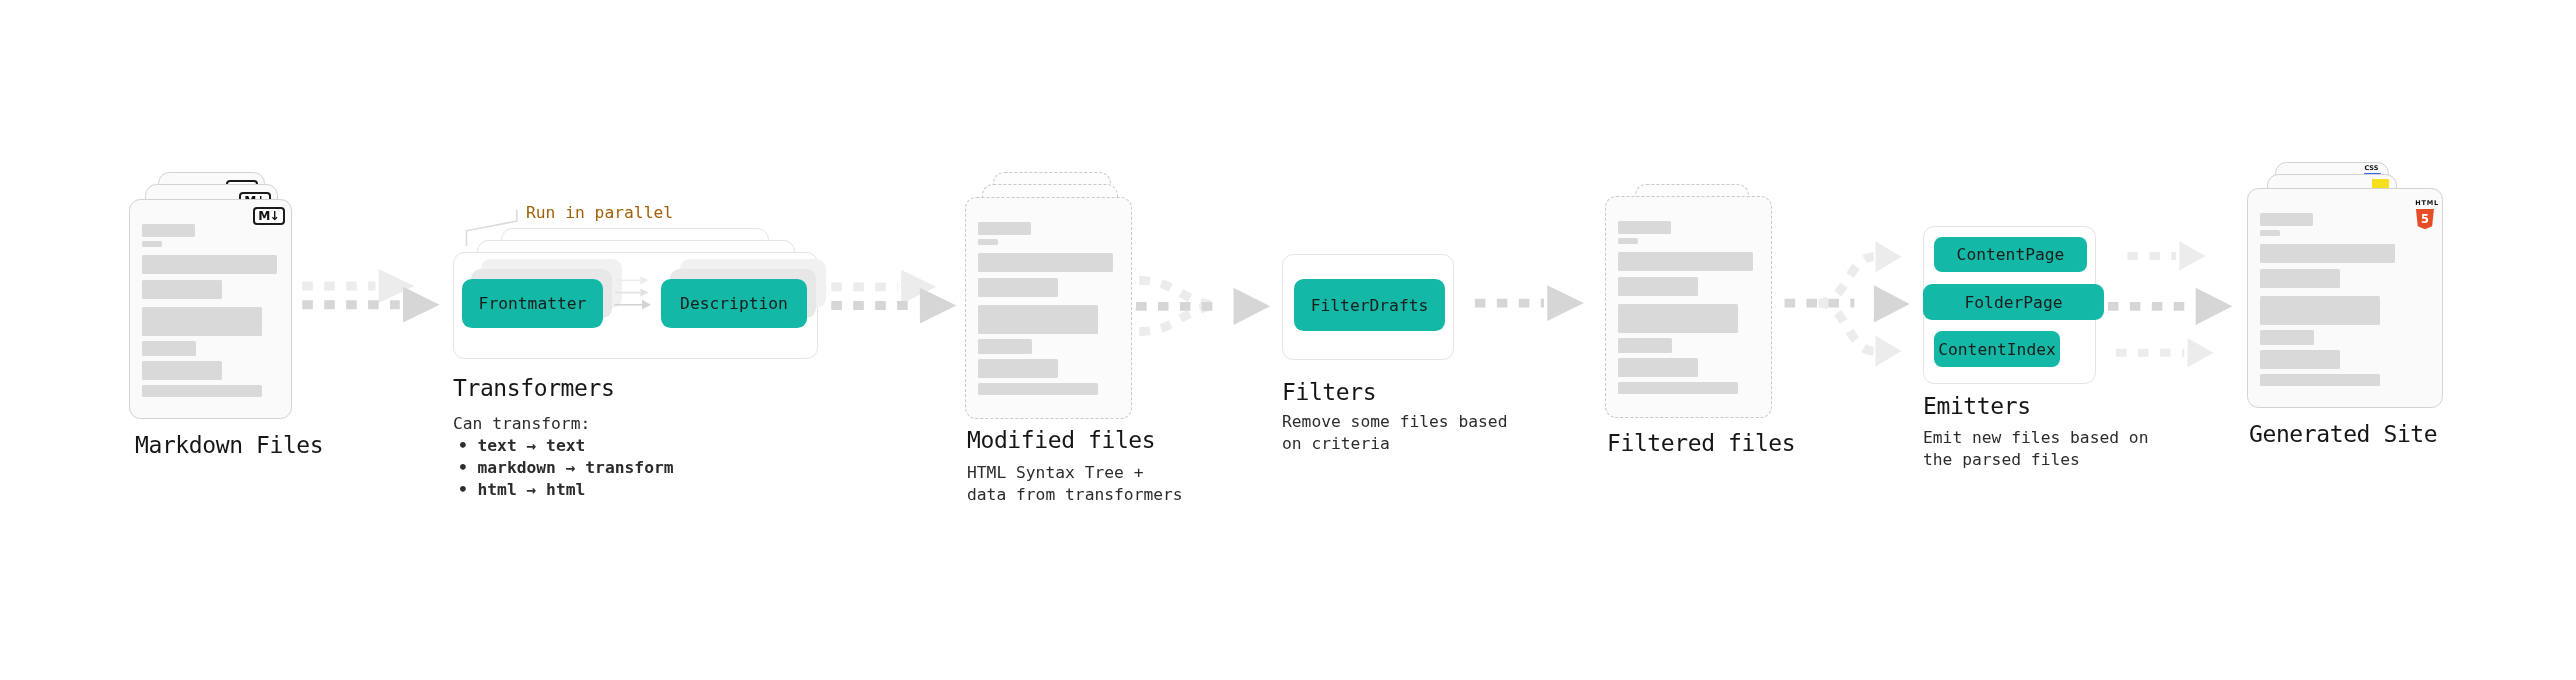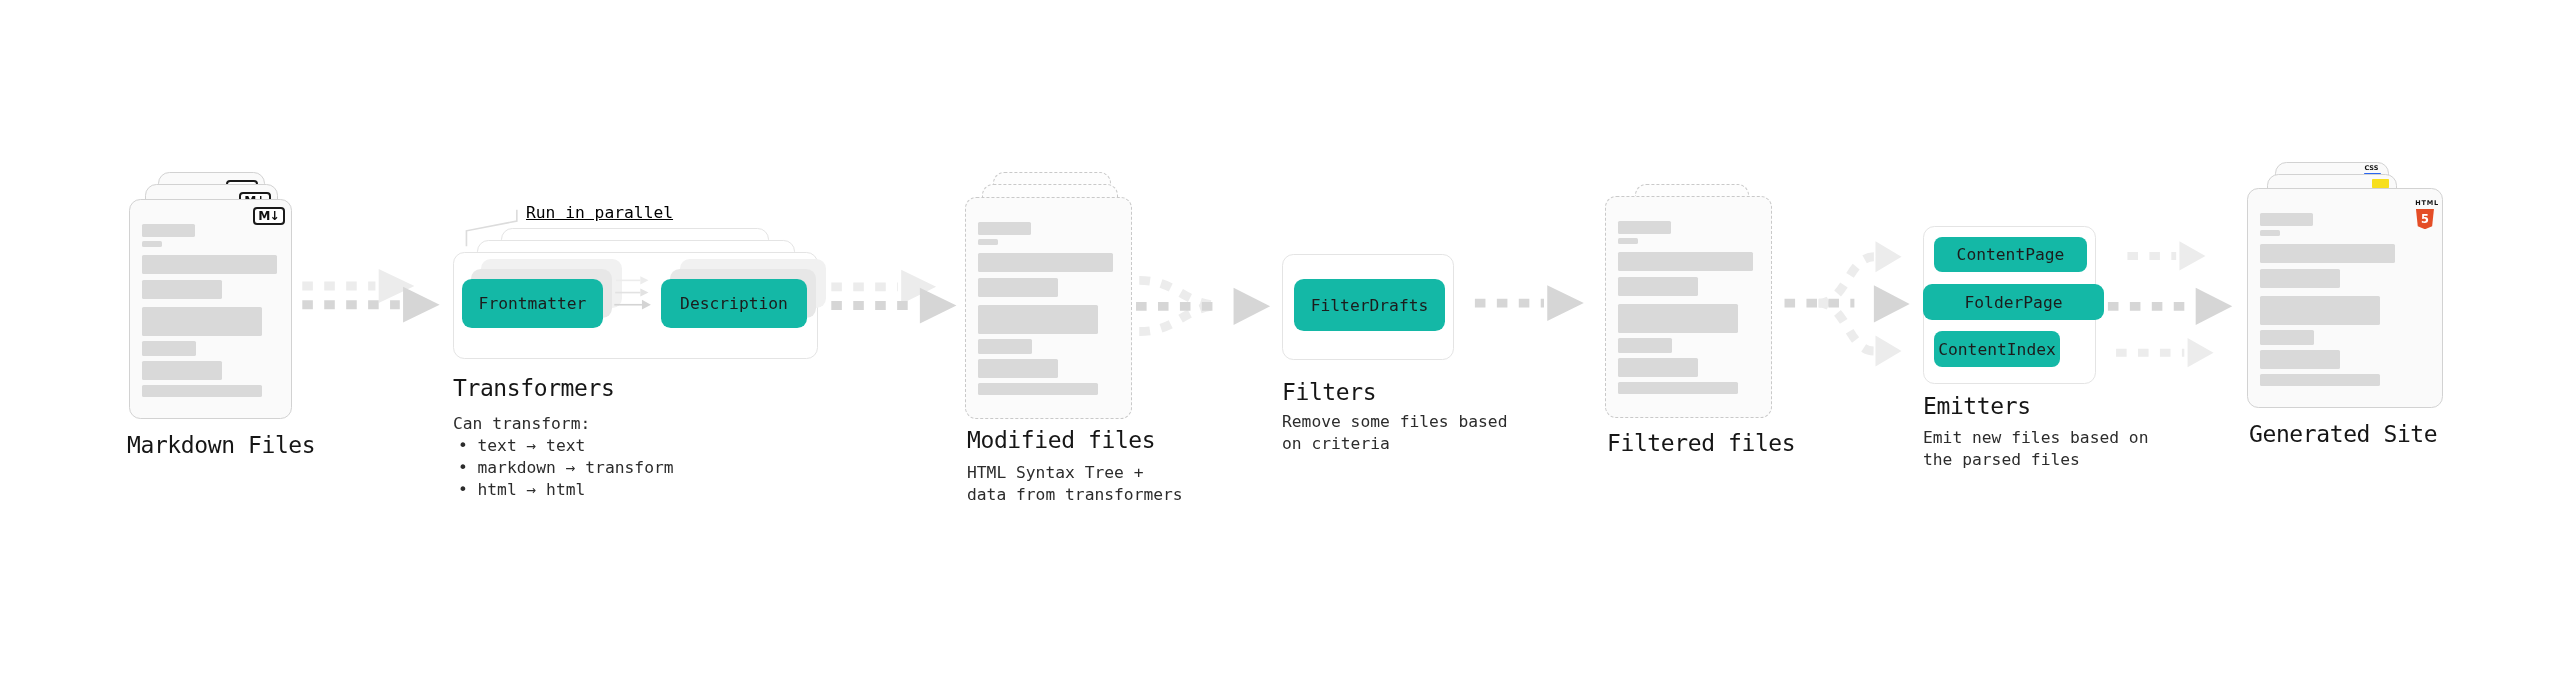--- a/index.html
+++ b/index.html
@@ -34,22 +34,22 @@
   
   .container{position:absolute;background:#ffffff;border:1.6px solid #e4e4e4;border-radius:11.4px;box-sizing:border-box;z-index:1;}
   .node{position:absolute;background:#14b8a6;border-radius:9.8px;display:flex;align-items:center;justify-content:center;
         font-size:16.3px;color:#1c1c1c;white-space:nowrap;z-index:2;}
   .ghost1{background:#e7e7e7;z-index:1;}
   .ghost2{background:#f1f1f1;z-index:1;}
 
   
   .h1{position:absolute;font-size:23px;color:#161616;white-space:nowrap;z-index:2;letter-spacing:-0.4px;}
   .body{position:absolute;font-size:16.3px;line-height:22px;color:#2c2c2c;white-space:nowrap;z-index:2;}
-  .body .ind{padding-left:4.9px;}
-  .annotation{position:absolute;font-size:16.3px;color:#000000;white-space:nowrap;z-index:2;text-decoration:underline;}
+  .body .ind{padding-left:4.9px;font-weight:bold;}
+  .annotation{position:absolute;font-size:16.3px;color:#a16207;white-space:nowrap;z-index:2;}
 </style>
 </head>
 <body>
 
 <div class="canvas">
 
   <div class="card" style="left:158px;top:172px;width:107px;height:220px">
     <span class="mdicon">M↓</span>
   </div>
   <div class="card" style="left:145px;top:184px;width:133px;height:220px">
@@ -59,21 +59,21 @@
     <span class="mdicon">M↓</span>
     <i class="bar b1"></i>
     <i class="bar b2"></i>
     <i class="bar b3"></i>
     <i class="bar b4"></i>
     <i class="bar b5"></i>
     <i class="bar b6"></i>
     <i class="bar b7"></i>
     <i class="bar b8"></i>
   </div>
-  <div class="h1" style="left:127px;top:432px">Markdown Files</div>
+  <div class="h1" style="left:135px;top:432px">Markdown Files</div>
 
   <div class="annotation" style="left:526px;top:203px">Run in parallel</div>
   <div class="container" style="left:501px;top:228px;width:268px;height:107px"></div>
   <div class="container" style="left:477px;top:240px;width:318px;height:107px"></div>
   <div class="container" style="left:453px;top:252px;width:365px;height:107px"></div>
   <div class="node ghost2" style="left:481px;top:259px;width:141px;height:49px"></div>
   <div class="node ghost1" style="left:471px;top:269px;width:141px;height:49px"></div>
   <div class="node" style="left:462px;top:279px;width:141px;height:49px">Frontmatter</div>
   <div class="node ghost2" style="left:680px;top:259px;width:146px;height:49px"></div>
   <div class="node ghost1" style="left:670px;top:269px;width:146px;height:49px"></div>

